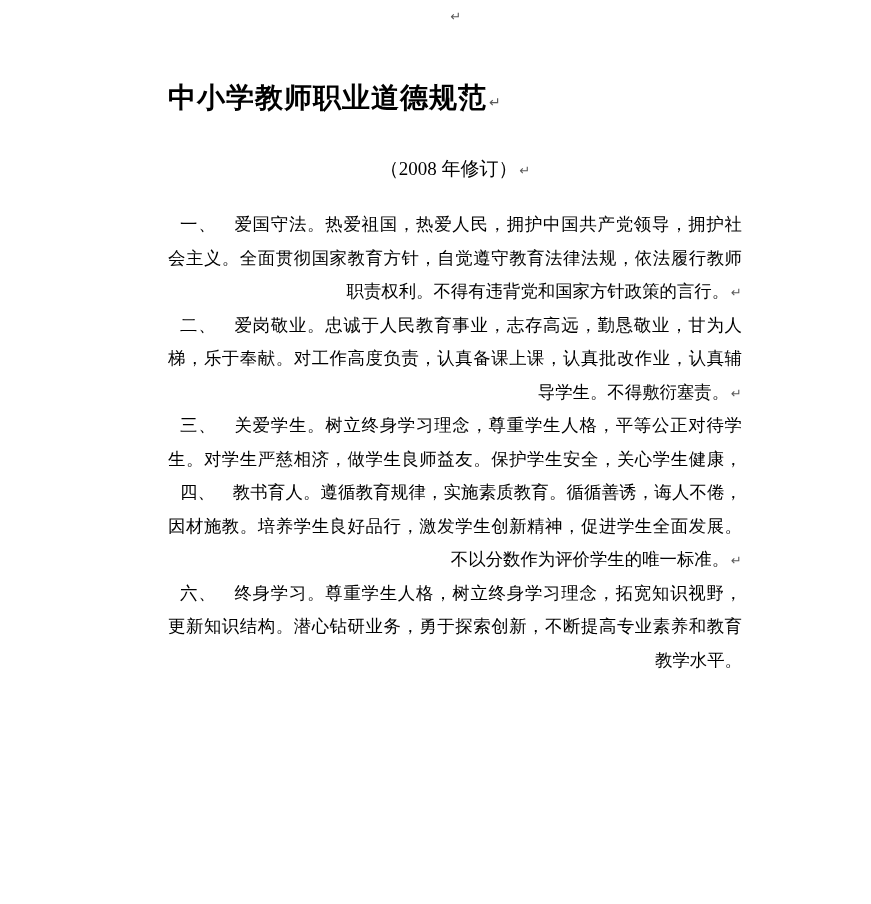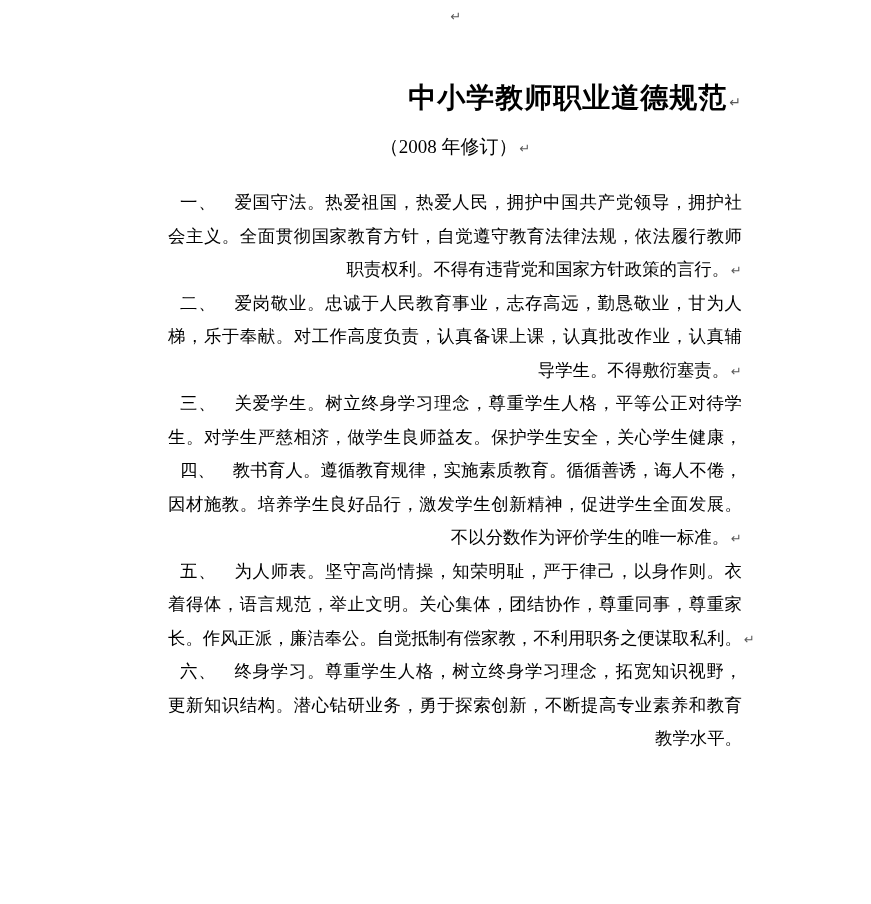--- a/index.html
+++ b/index.html
@@ -25,30 +25,30 @@
     text-align: center;
   }
   .pilcrow {
     color: #595959;
     font-family: "DejaVu Sans", sans-serif;
     font-size: 13px;
     margin-left: 2px;
   }
   .title {
     margin: 54px 0 0 0;
-    text-align: right;
+    text-align: left;
     font-family: "Liberation Sans", "DejaVu Sans", sans-serif;
     font-weight: bold;
     font-size: 28px;
     line-height: 36px;
     letter-spacing: 1px;
   }
   .title .pilcrow { font-size: 14px; font-weight: normal; }
   .subtitle {
-    margin-top: 12px;
+    margin-top: 34px;
     text-align: center;
     font-size: 19px;
     line-height: 30px;
   }
   .doc-body {
     margin-top: 22px;
     font-size: 17.4px;
     line-height: 33.5px;
   }
   .line {
@@ -89,25 +89,20 @@
         <div class="para">
           <div class="line fill first">三、　关爱学生。树立终身学习理念，尊重学生人格，平等公正对待学</div>
           <div class="line fill">生。对学生严慈相济，做学生良师益友。保护学生安全，关心学生健康，</div>
         </div>
         <div class="para">
           <div class="line fill first">四、　教书育人。遵循教育规律，实施素质教育。循循善诱，诲人不倦，</div>
           <div class="line fill">因材施教。培养学生良好品行，激发学生创新精神，促进学生全面发展。</div>
           <div class="line">不以分数作为评价学生的唯一标准。<span class="pilcrow">↵</span></div>
         </div>
         <div class="para">
-          <div class="line fill first">五、　为人师表。坚守高尚情操，知荣明耻，严于律己，以身作则。衣</div>
-          <div class="line fill">着得体，语言规范，举止文明。关心集体，团结协作，尊重同事，尊重家</div>
-          <div class="line">长。作风正派，廉洁奉公。自觉抵制有偿家教，不利用职务之便谋取私利。<span class="pilcrow">↵</span></div>
-        </div>
-        <div class="para">
           <div class="line fill first">六、　终身学习。尊重学生人格，树立终身学习理念，拓宽知识视野，</div>
           <div class="line fill">更新知识结构。潜心钻研业务，勇于探索创新，不断提高专业素养和教育</div>
           <div class="line">教学水平。</div>
         </div>
       </div>
 
   </div>
 </div>
 
 </body></html>

